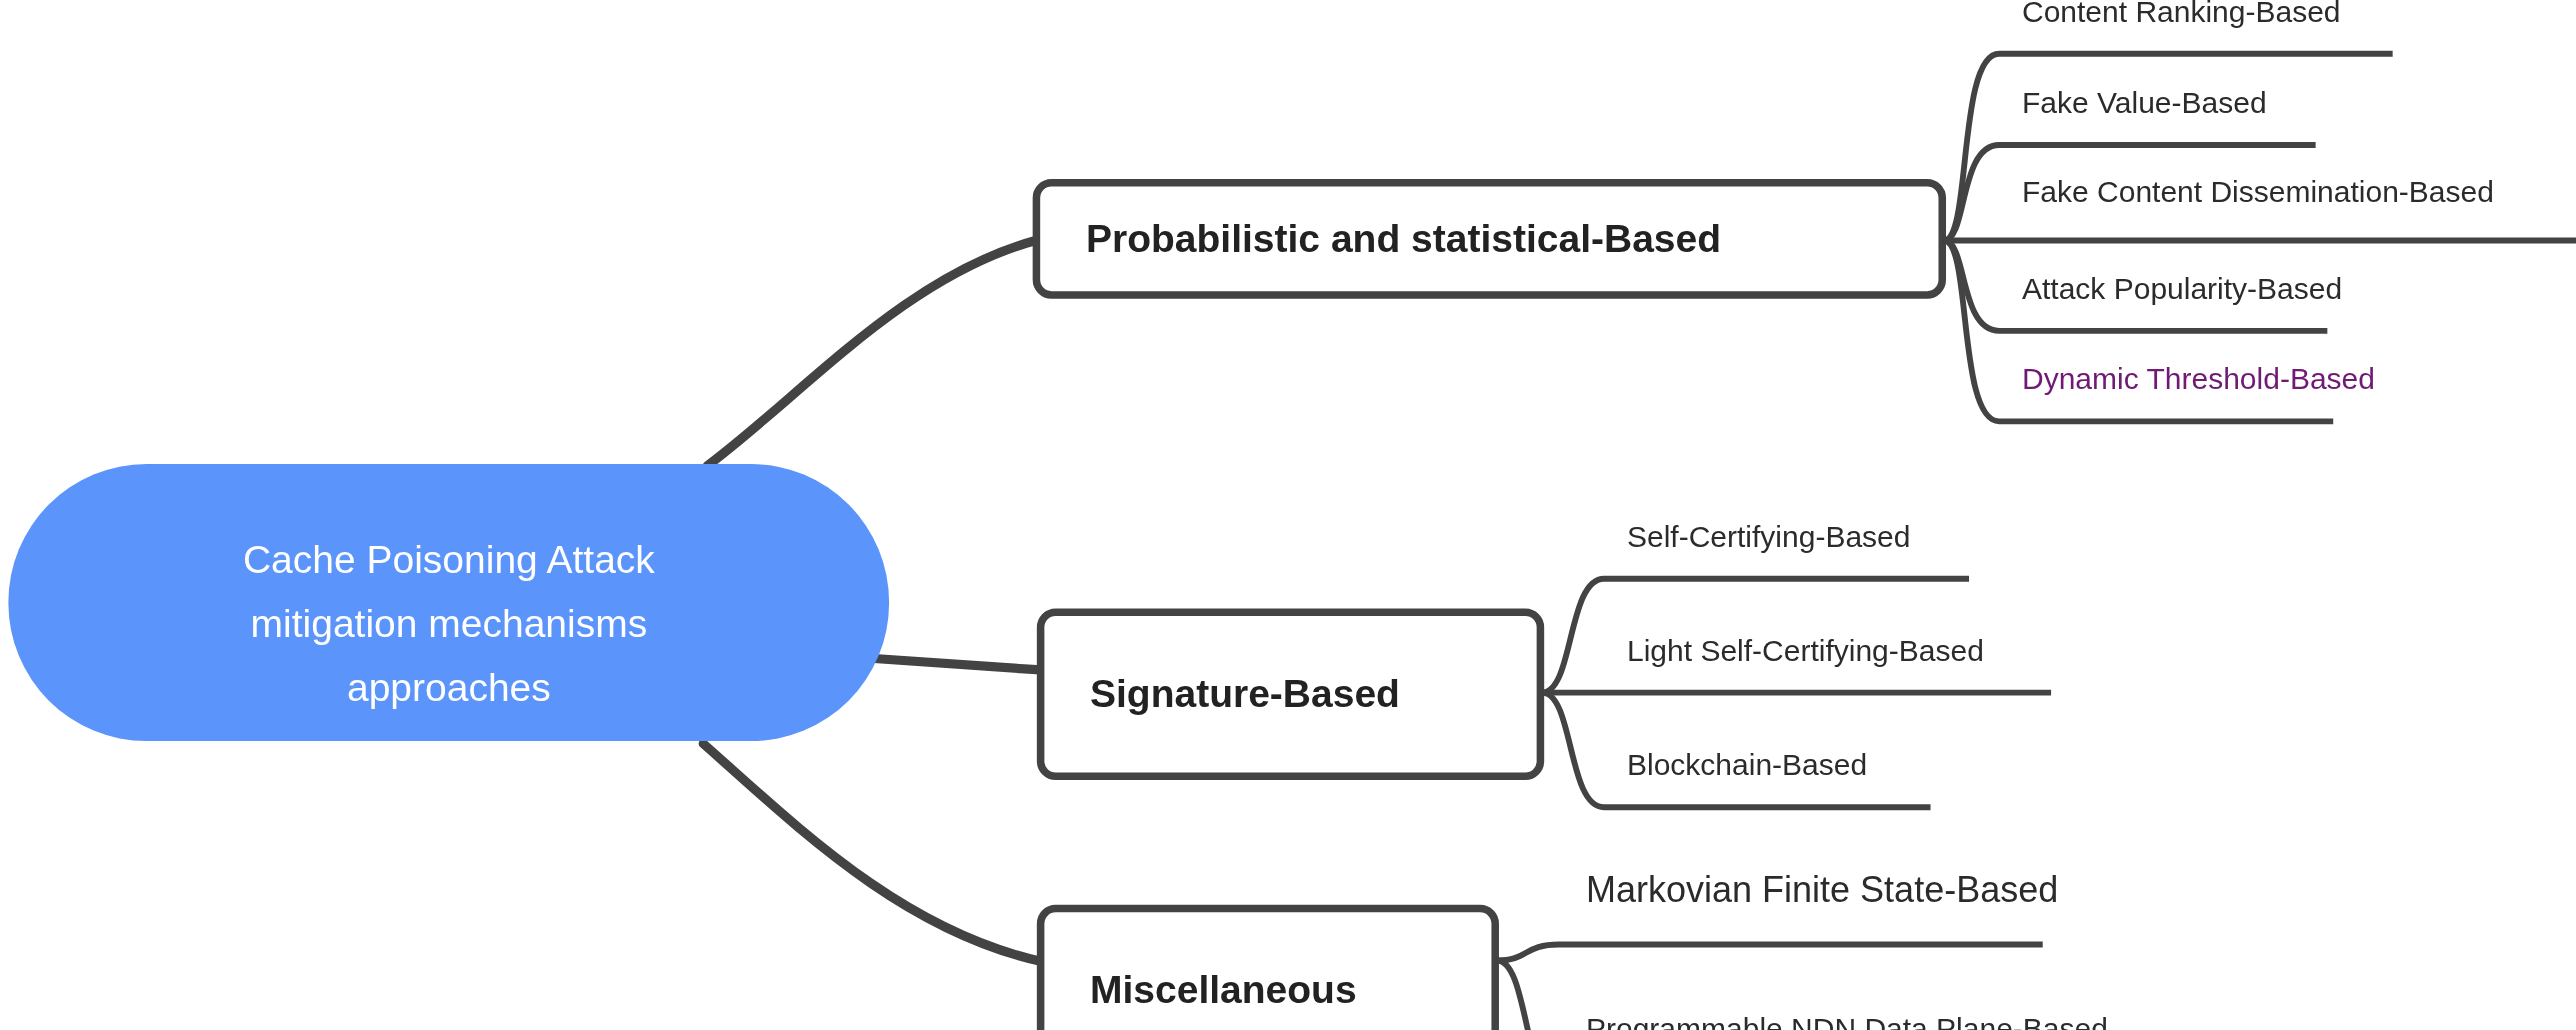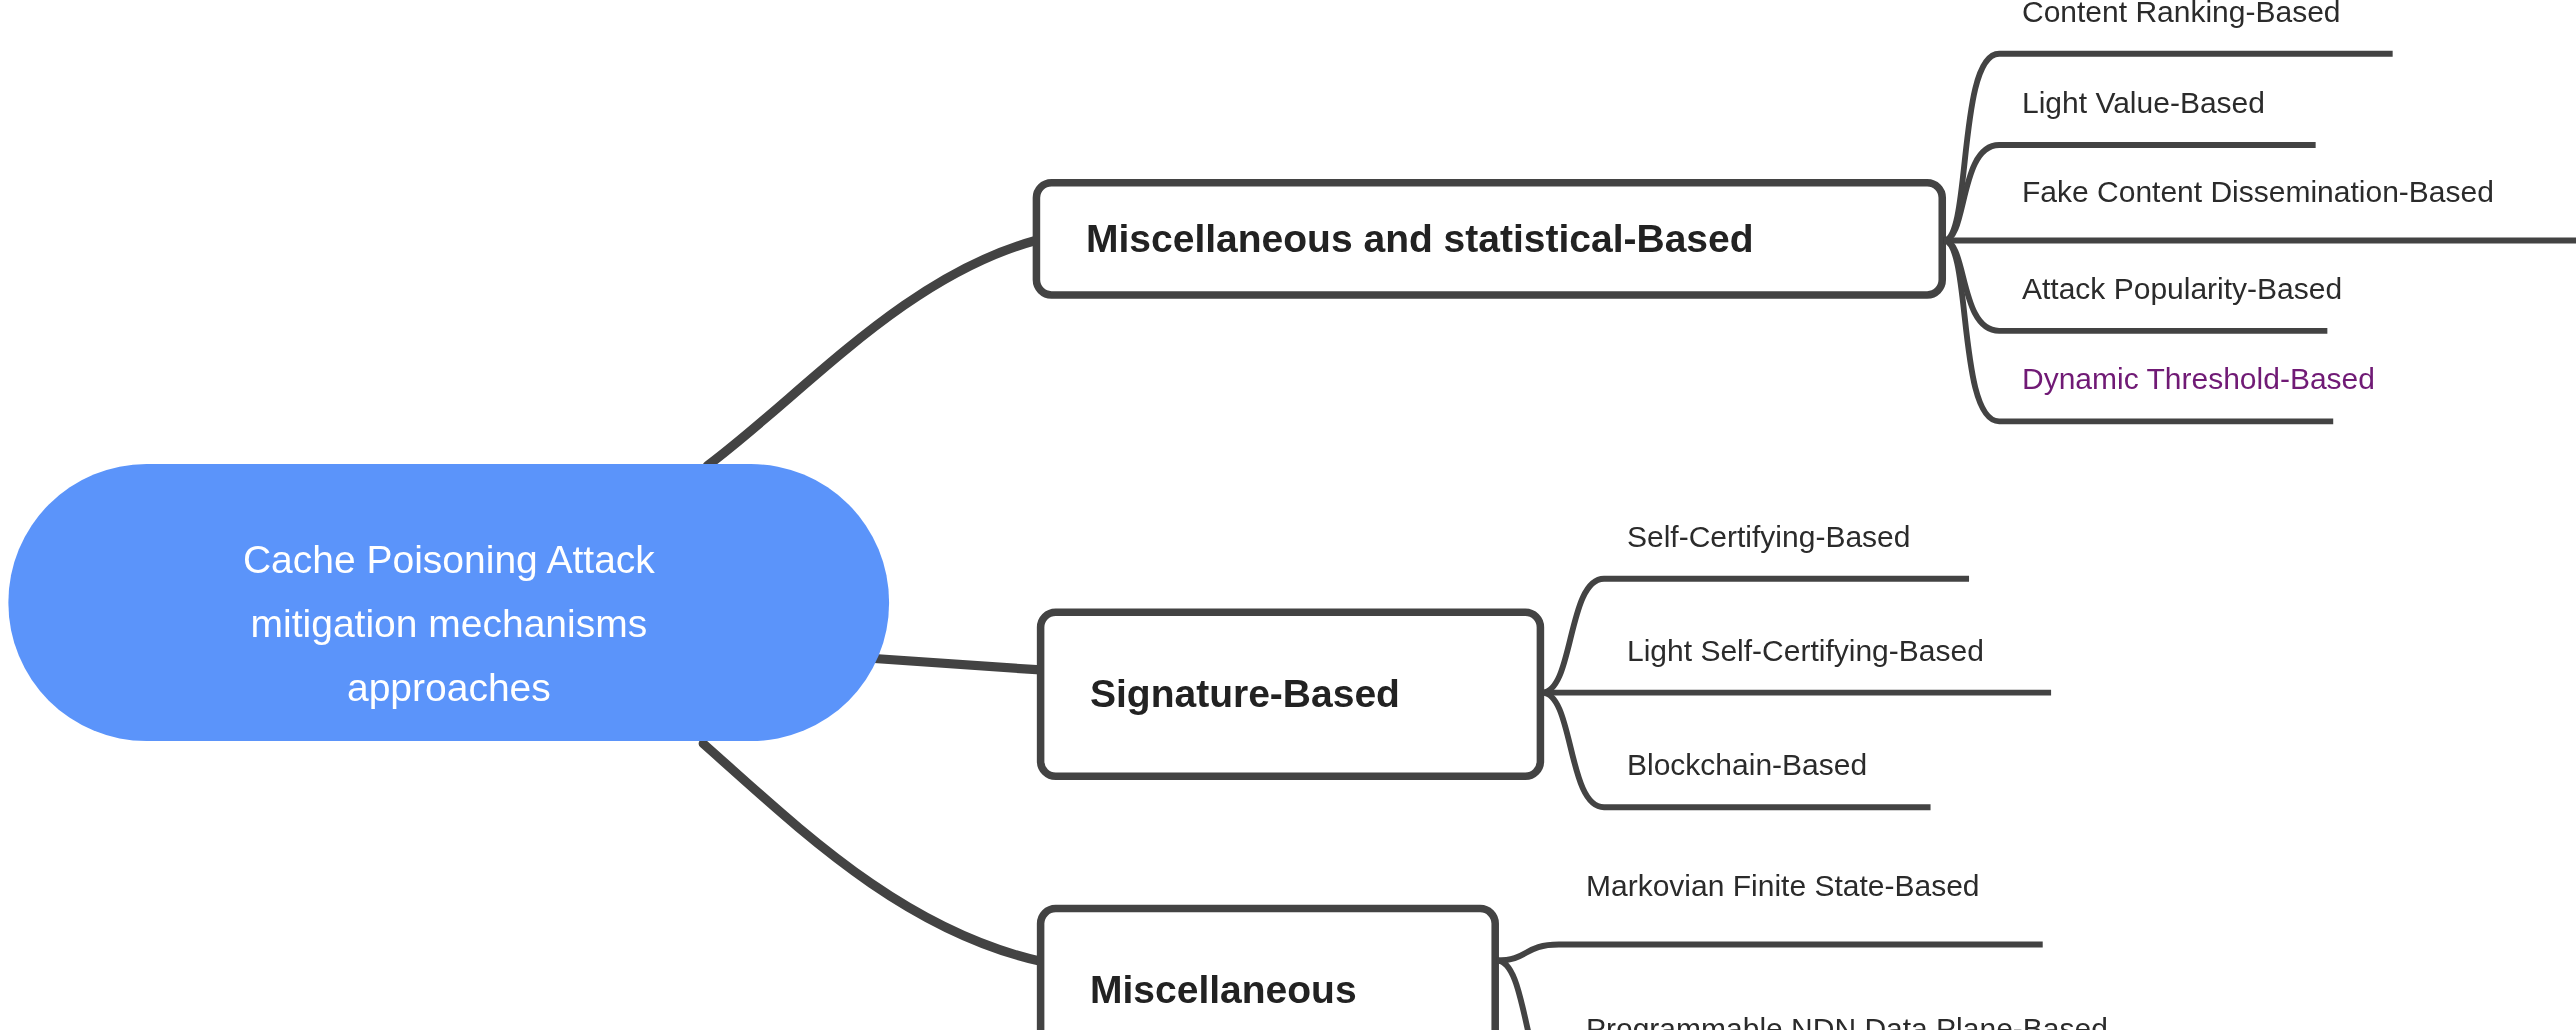--- a/index.html
+++ b/index.html
@@ -76,37 +76,37 @@
 
   <div style="position:absolute; left:8.4px; top:528px; width:881px; text-align:center;
               color:#ffffff; font-size:39px; line-height:64px;">
     <div>Cache Poisoning Attack</div>
     <div>mitigation mechanisms</div>
     <div>approaches</div>
   </div>
 
   <div style="position:absolute; left:1036px; top:183px; width:906px; height:112px;
               display:flex; align-items:center; padding-left:50px; box-sizing:border-box;
-              color:#222222; font-size:39px; font-weight:bold;">Miscellaneous and statistical-Based</div>
+              color:#222222; font-size:39px; font-weight:bold;">Probabilistic and statistical-Based</div>
 
   <div style="position:absolute; left:1041px; top:612px; width:500px; height:164px;
               display:flex; align-items:center; padding-left:49px; box-sizing:border-box;
               color:#222222; font-size:39px; font-weight:bold;">Signature-Based</div>
 
   <div style="position:absolute; left:1041px; top:908px; width:455px; height:164px;
               display:flex; align-items:center; padding-left:49px; box-sizing:border-box;
               color:#222222; font-size:39px; font-weight:bold;">Miscellaneous</div>
 
   <div style="position:absolute; left:2022px; top:-5px; font-size:30px; color:#2b2b2b; white-space:nowrap;">Content Ranking-Based</div>
-  <div style="position:absolute; left:2022px; top:86px; font-size:30px; color:#2b2b2b; white-space:nowrap;">Light Value-Based</div>
+  <div style="position:absolute; left:2022px; top:86px; font-size:30px; color:#2b2b2b; white-space:nowrap;">Fake Value-Based</div>
   <div style="position:absolute; left:2022px; top:175px; font-size:30px; color:#2b2b2b; white-space:nowrap;">Fake Content Dissemination-Based</div>
   <div style="position:absolute; left:2022px; top:272px; font-size:30px; color:#2b2b2b; white-space:nowrap;">Attack Popularity-Based</div>
   <div style="position:absolute; left:2022px; top:362px; font-size:30px; color:#701a75; white-space:nowrap;">Dynamic Threshold-Based</div>
 
   <div style="position:absolute; left:1627px; top:520px; font-size:30px; color:#2b2b2b; white-space:nowrap;">Self-Certifying-Based</div>
   <div style="position:absolute; left:1627px; top:634px; font-size:30px; color:#2b2b2b; white-space:nowrap;">Light Self-Certifying-Based</div>
   <div style="position:absolute; left:1627px; top:748px; font-size:30px; color:#2b2b2b; white-space:nowrap;">Blockchain-Based</div>
 
-  <div style="position:absolute; left:1586px; top:869px; font-size:30px; color:#2b2b2b; white-space:nowrap;">Markovian Finite State-Based</div>
+  <div style="position:absolute; left:1586px; top:869px; font-size:36px; color:#2b2b2b; white-space:nowrap;">Markovian Finite State-Based</div>
   <div style="position:absolute; left:1586px; top:1012px; font-size:30px; color:#2b2b2b; white-space:nowrap;">Programmable NDN Data Plane-Based</div>
 
 </div>
 
 
 </body></html>

